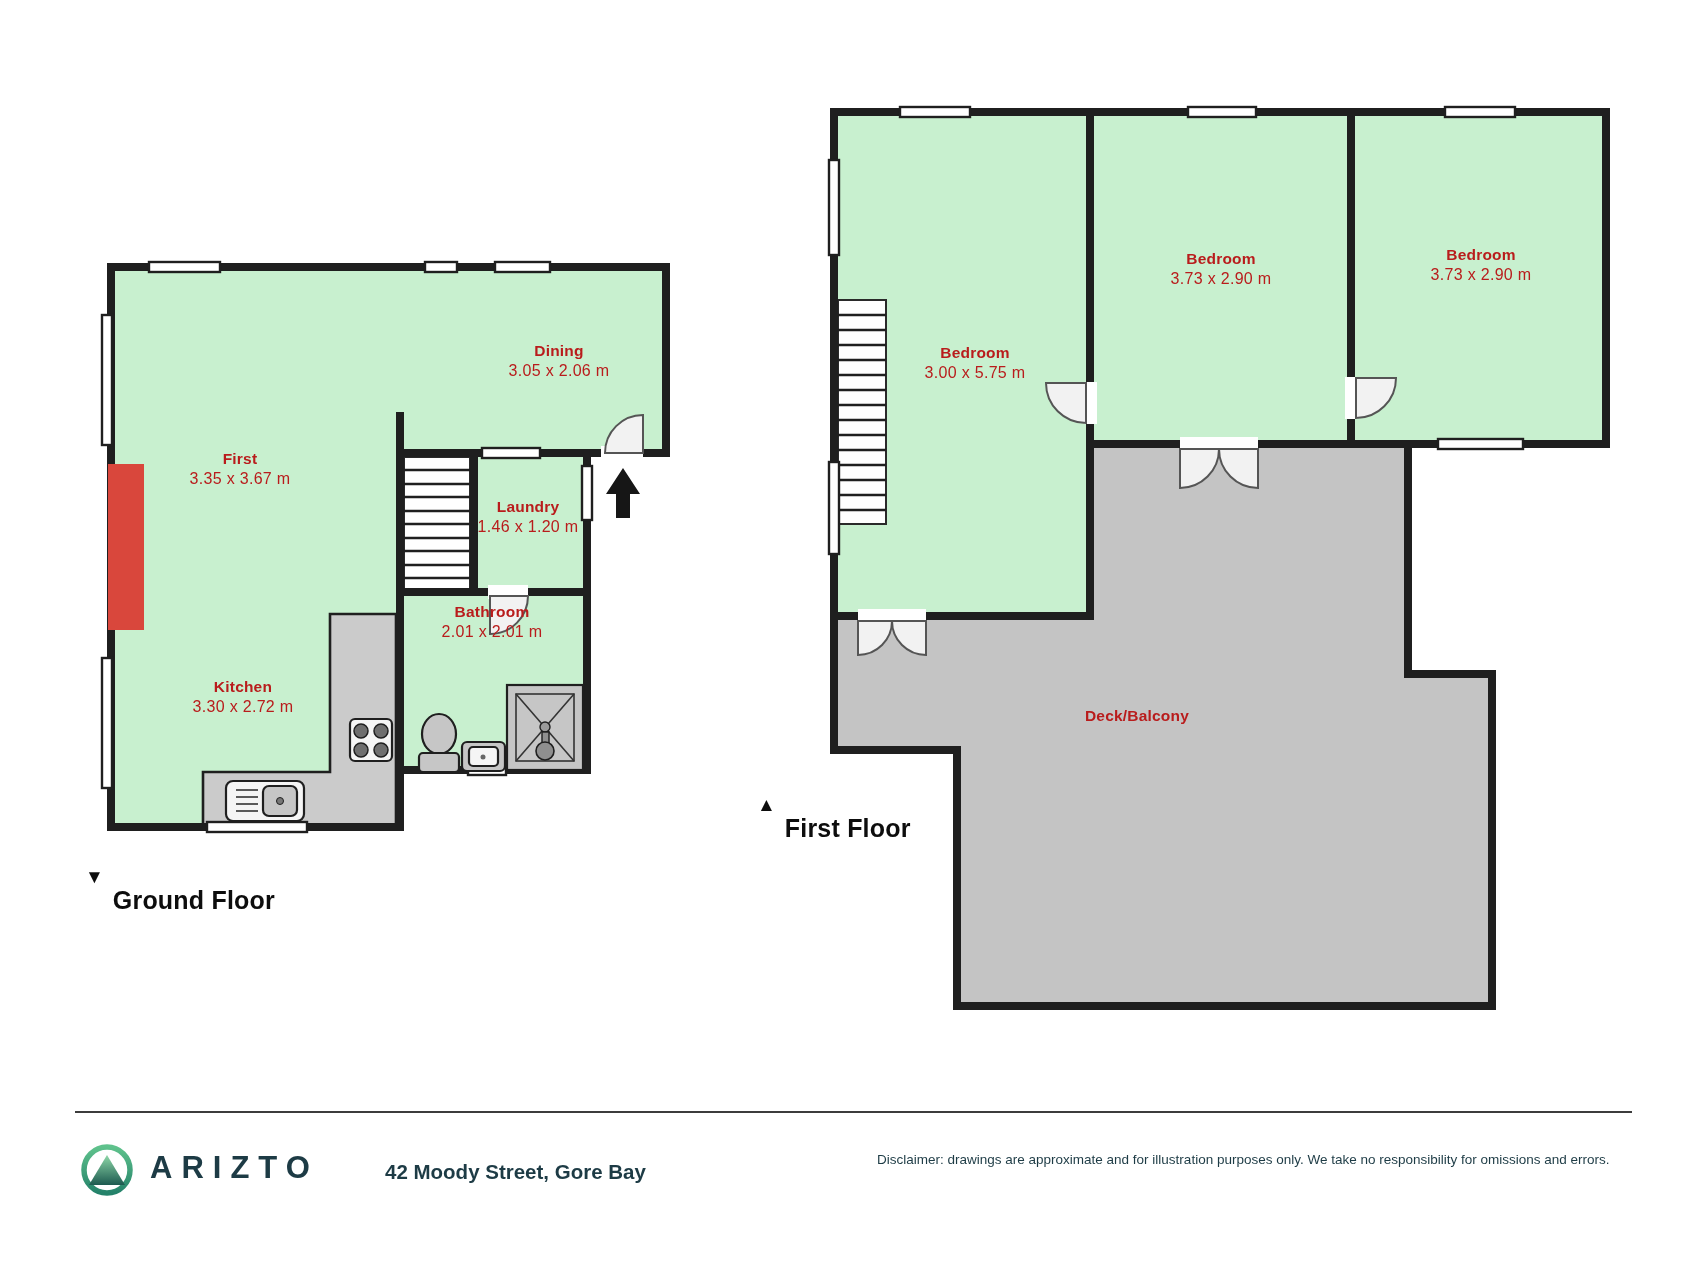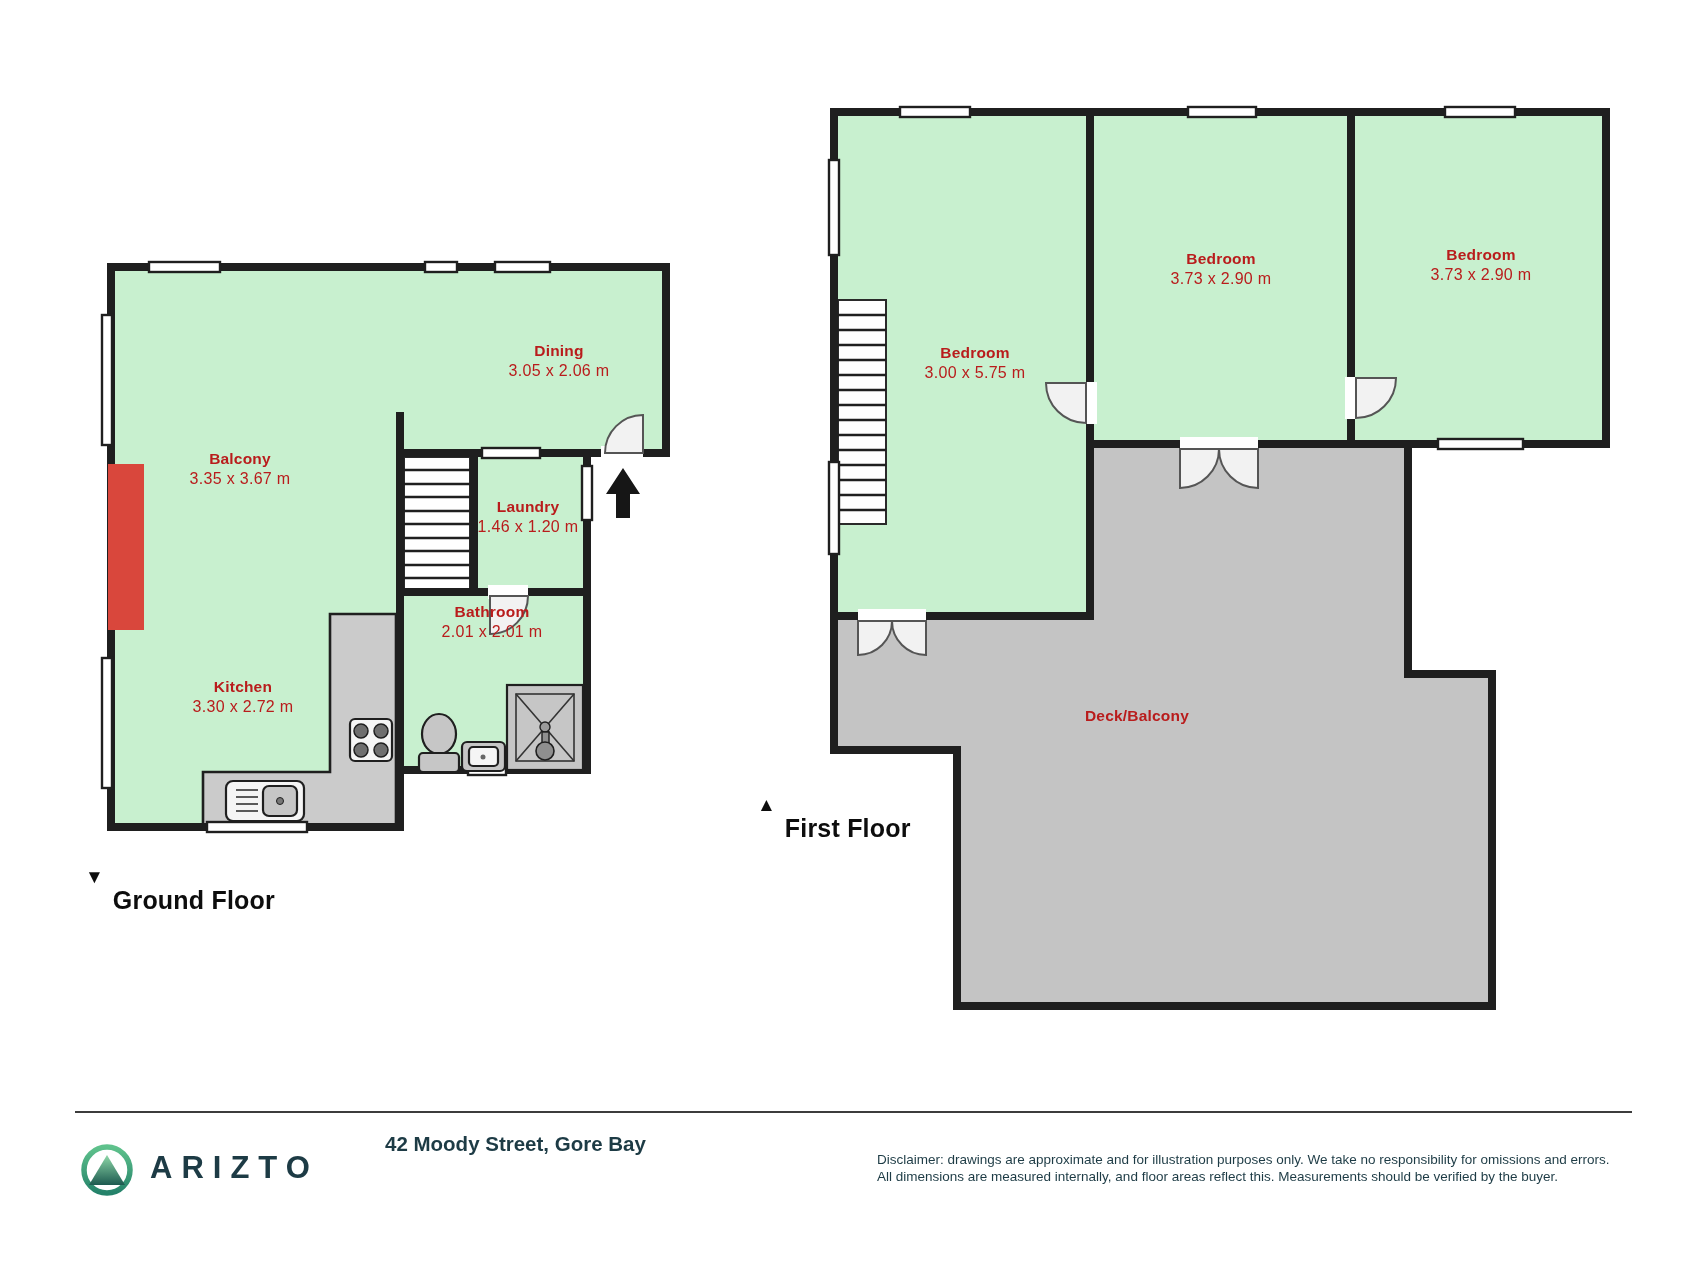--- a/index.html
+++ b/index.html
@@ -29,21 +29,21 @@
   .room-label .rname{font-size:15.5px;font-weight:bold;letter-spacing:.2px;}
   .room-label .rdims{font-size:16px;font-weight:500;margin-top:2px;letter-spacing:.3px;}
   .floor-label{position:absolute;display:flex;align-items:center;color:#0d0d0d;white-space:nowrap;}
   .floor-label .marker{font-size:19px;margin-right:9px;}
   .floor-label .ftext{font-size:25px;font-weight:bold;letter-spacing:.2px;margin-top:48px;}
 
   
   .footer-rule{position:absolute;left:75px;top:1111px;width:1557px;height:2px;background:#3c3c3c;}
   .brand{position:absolute;left:150px;top:1150px;font-size:31px;font-weight:bold;
          letter-spacing:9px;color:var(--brand-navy);}
-  .address{position:absolute;left:385px;top:1132px;font-size:20.5px;font-weight:bold;color:var(--brand-navy);}
+  .address{position:absolute;left:385px;top:1160px;font-size:20.5px;font-weight:bold;color:var(--brand-navy);}
   .disclaimer{position:absolute;left:877px;top:1152px;width:800px;font-size:13.5px;line-height:16.5px;
               color:var(--brand-navy);font-weight:500;}
   .logo{position:absolute;left:78px;top:1142px;}
 </style>
 </head>
 <body>
 
 <div class="canvas">
 
   <svg width="1707" height="1280" viewBox="0 0 1707 1280">
@@ -190,21 +190,21 @@
         <rect class="win" x="1445" y="107" width="70" height="10"></rect>
         <rect class="win" x="829" y="160" width="10" height="95"></rect>
         <rect class="win" x="829" y="462" width="10" height="92"></rect>
         <rect class="win" x="1438" y="439" width="85" height="10"></rect>
       </g>
     </g>
   </svg>
 
   
   <div class="room-label" style="left:240px;top:450px;">
-    <div class="rname">Balcony</div>
+    <div class="rname">First</div>
     <div class="rdims">3.35 x 3.67 m</div>
   </div>
   <div class="room-label" style="left:559px;top:342px;text-align:center;">
     <div class="rname">Dining</div>
     <div class="rdims">3.05 x 2.06 m</div>
   </div>
   <div class="room-label" style="left:528px;top:498px;">
     <div class="rname">Laundry</div>
     <div class="rdims">1.46 x 1.20 m</div>
   </div>
@@ -257,16 +257,15 @@
       </linearGradient>
     </defs>
     <circle cx="29" cy="28" r="23" fill="none" stroke="url(#ringGrad)" stroke-width="5.5"></circle>
     <polygon points="29,13 47,43 11,43" fill="url(#mtnGrad)"></polygon>
   </svg>
 
   <div class="brand">ARIZTO</div>
   <div class="address">42 Moody Street, Gore Bay</div>
   <div class="disclaimer">
     <div>Disclaimer: drawings are approximate and for illustration purposes only. We take no responsibility for omissions and errors.</div>
-    <div>All dimensions are measured internally, and floor areas reflect this. Measurements should be verified by the buyer.</div>
   </div>
 
 </div>
 
 </body></html>

